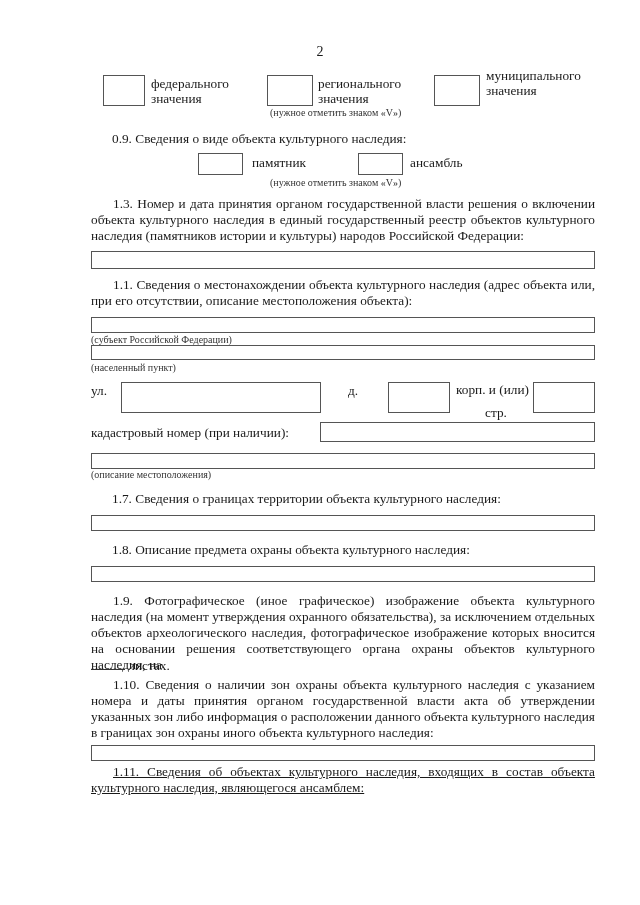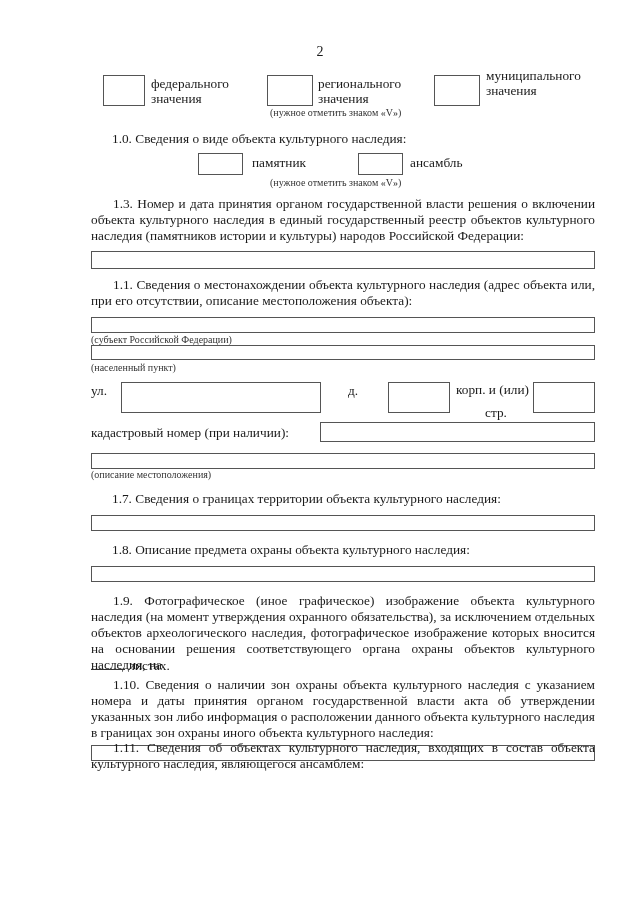--- a/index.html
+++ b/index.html
@@ -34,21 +34,21 @@
 </div>
 
 <div class="box" style="left:434px;top:75px;width:46px;height:31px;"></div>
 <div class="lbl" style="left:486px;top:68px;">
   <div>муниципального</div>
   <div>значения</div>
 </div>
 
 <div class="note" style="left:270px;top:107px;width:150px;">(нужное отметить знаком «V»)</div>
 
-<div class="lbl" style="left:112px;top:131px;">1.0. Сведения о виде объекта культурного наследия:</div>
+<div class="lbl" style="left:112px;top:131px;">0.9. Сведения о виде объекта культурного наследия:</div>
 <div class="box" style="left:198px;top:153px;width:45px;height:22px;"></div>
 <div class="lbl" style="left:252px;top:155px;">памятник</div>
 <div class="box" style="left:358px;top:153px;width:45px;height:22px;"></div>
 <div class="lbl" style="left:410px;top:155px;">ансамбль</div>
 <div class="note" style="left:270px;top:177px;width:150px;">(нужное отметить знаком «V»)</div>
 
 <div class="para" style="top:196px;">1.3. Номер и дата принятия органом государственной власти решения о включении объекта культурного наследия в единый государственный реестр объектов культурного наследия (памятников истории и культуры) народов Российской Федерации:</div>
 <div class="box wide" style="top:251px;"></div>
 
 <div class="para" style="top:277px;">1.1. Сведения о местонахождении объекта культурного наследия (адрес объекта или, при его отсутствии, описание местоположения объекта):</div>
@@ -83,13 +83,13 @@
   <span>1.9. Фотографическое (иное графическое) изображение объекта культурного наследия (на момент утверждения охранного обязательства), за исключением отдельных объектов археологического наследия, фотографическое изображение которых вносится на основании решения соответствующего органа охраны объектов культурного наследия, на</span>
 </div>
 <div class="lbl" style="left:91px;top:657px;">
   <span class="blank"></span>
   <span>листах.</span>
 </div>
 
 <div class="para" style="top:677px;">1.10. Сведения о наличии зон охраны объекта культурного наследия с указанием номера и даты принятия органом государственной власти акта об утверждении указанных зон либо информация о расположении данного объекта культурного наследия в границах зон охраны иного объекта культурного наследия:</div>
 <div class="box wide" style="top:745px;height:16px;"></div>
 
-<div class="para" style="top:740px;">1.11. Сведения об объектах культурного наследия, входящих в состав объекта культурного наследия, являющегося ансамблем:</div>
+<div class="para" style="top:764px;text-decoration:underline;">1.11. Сведения об объектах культурного наследия, входящих в состав объекта культурного наследия, являющегося ансамблем:</div>
 
 </body></html>

